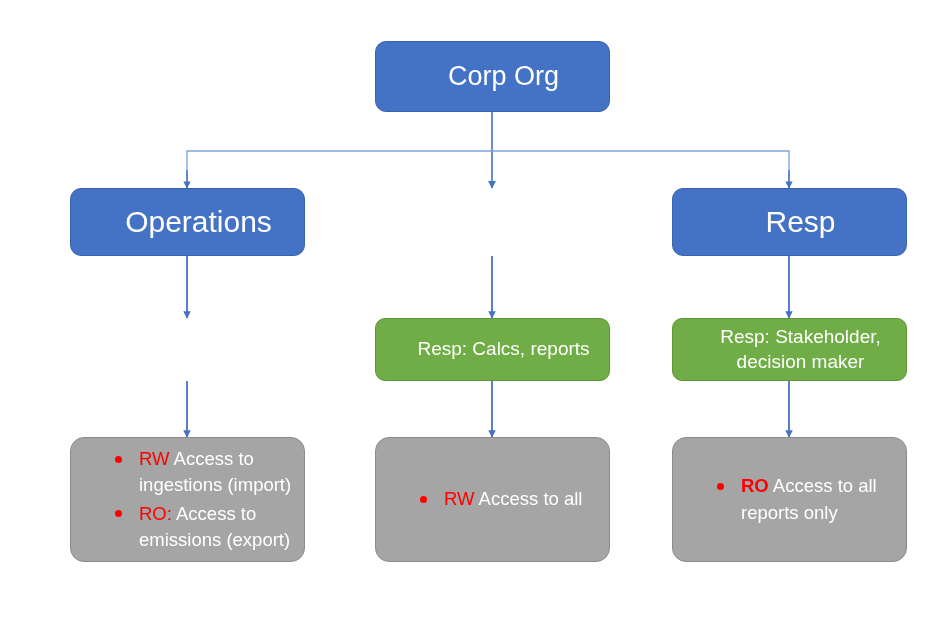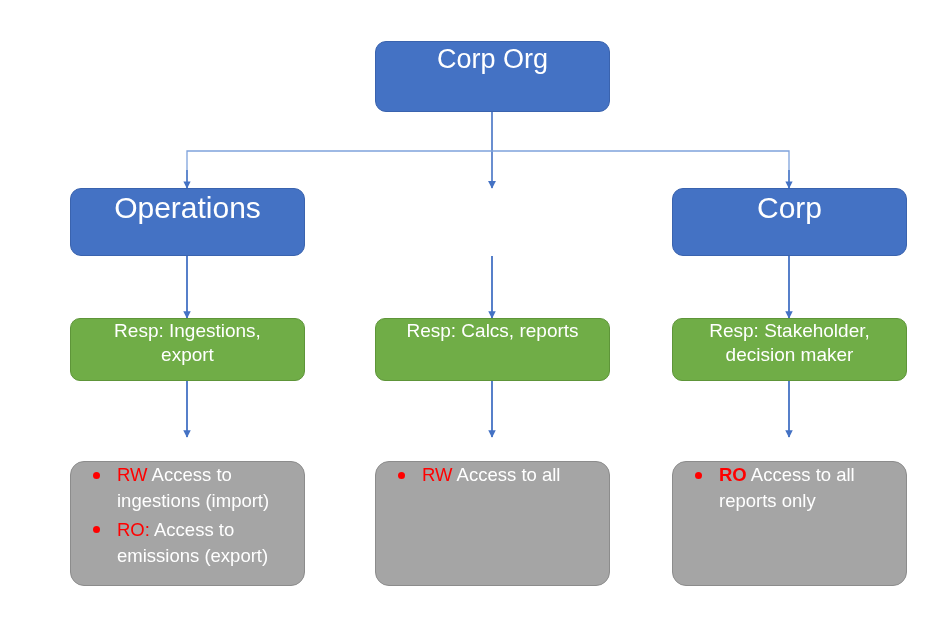--- a/index.html
+++ b/index.html
@@ -23,42 +23,43 @@
     left: 0;
     top: 0;
     width: 944px;
     height: 625px;
     pointer-events: none;
   }
   .node {
     position: absolute;
     box-sizing: border-box;
     display: flex;
+    align-items: center;
     justify-content: center;
     text-align: center;
     color: #ffffff;
     line-height: 1.28;
+    padding-left: 22px;
   }
   .node.blue {
     background: #4472C4;
     border: 1px solid #3A63AE;
     border-radius: 11px;
   }
   .node.green {
     background: #70AD47;
     border: 1px solid #5E9539;
     border-radius: 10px;
   }
   .node.gray {
     background: #A5A5A5;
     border: 1px solid #8C8C8C;
     border-radius: 14px;
     justify-content: flex-start;
     text-align: left;
-    margin-top: 24px;
   }
   .node-label {
     white-space: pre-line;
     padding: 0 8px;
   }
   .root-label { font-size: 27px; }
   .dept-label { font-size: 30px; }
   .resp-label { font-size: 19px; }
 
   .bullet-list {
@@ -129,27 +130,23 @@
   </svg>
 
   <div class="node blue" style="left:375px; top:41px; width:235px; height:71px;">
     <span class="node-label root-label">Corp Org</span>
   </div>
 
   <div class="node blue" style="left:70px; top:188px; width:235px; height:68px;">
     <span class="node-label dept-label">Operations</span>
   </div>
   <div class="node blue" style="left:672px; top:188px; width:235px; height:68px;">
-    <span class="node-label dept-label">Corp</span>
+    <span class="node-label dept-label">Resp</span>
   </div>
 
-  <div class="node green" style="left:70px; top:318px; width:235px; height:63px;">
-    <span class="node-label resp-label">Resp: Ingestions,
-export</span>
-  </div>
   <div class="node green" style="left:375px; top:318px; width:235px; height:63px;">
     <span class="node-label resp-label">Resp: Calcs, reports</span>
   </div>
   <div class="node green" style="left:672px; top:318px; width:235px; height:63px;">
     <span class="node-label resp-label">Resp: Stakeholder,
 decision maker</span>
   </div>
 
   <div class="node gray" style="left:70px; top:437px; width:235px; height:125px;">
     <ul class="bullet-list">

